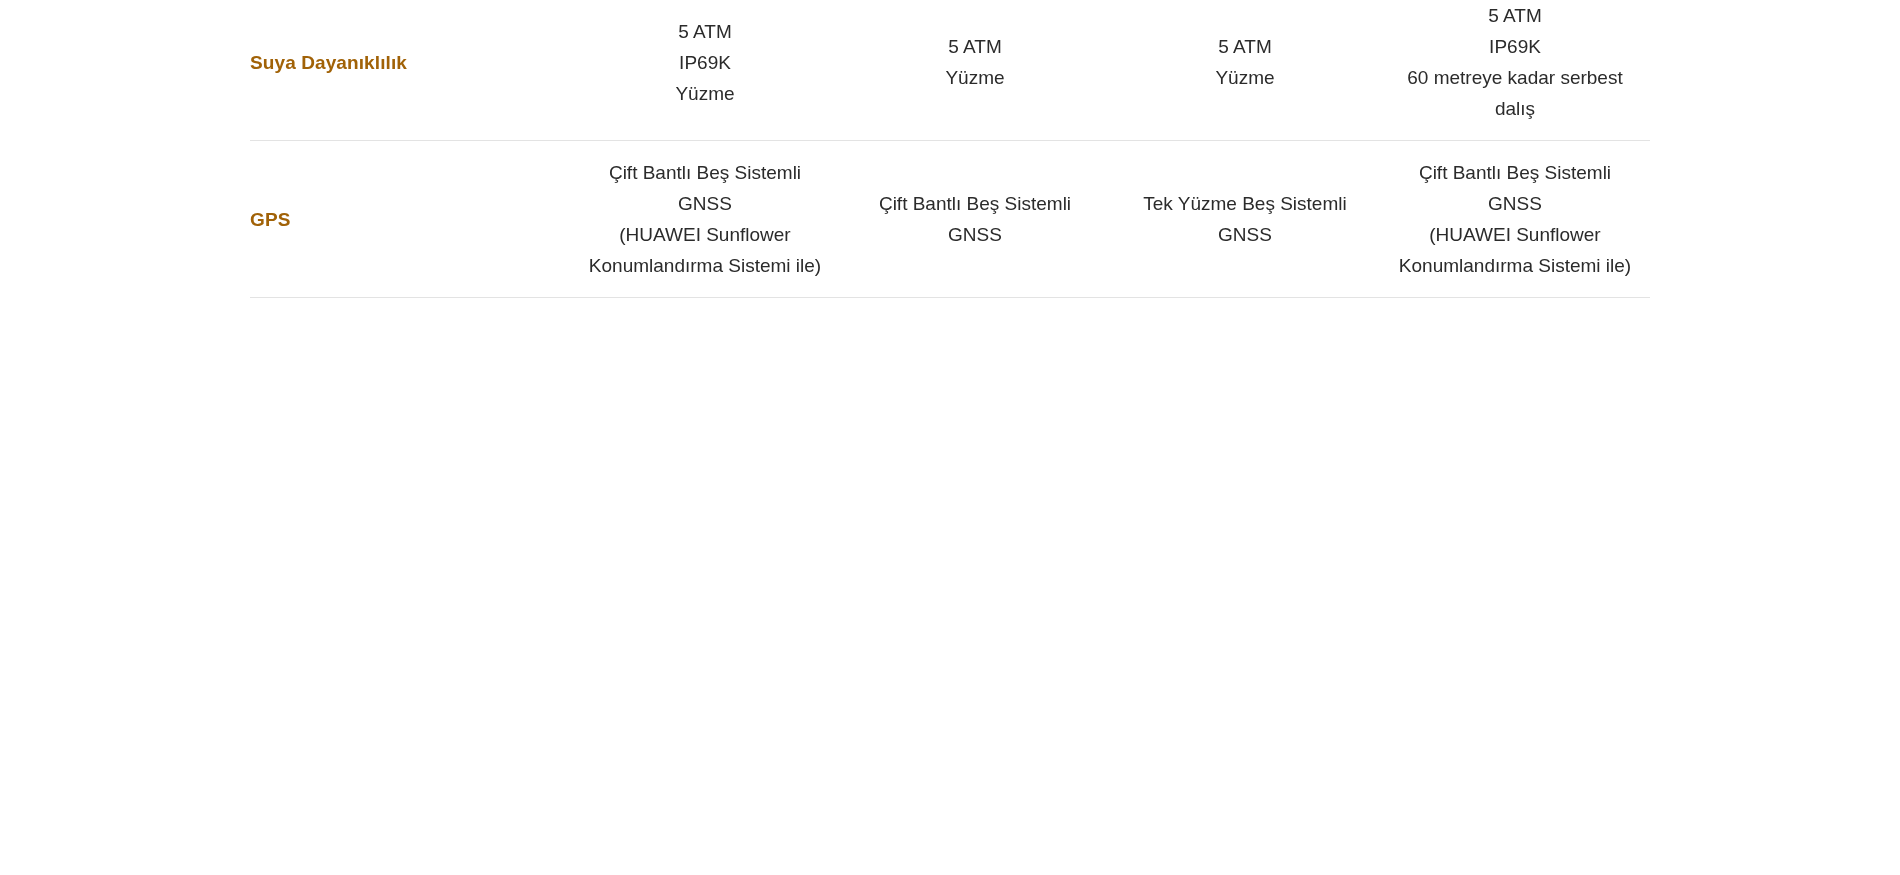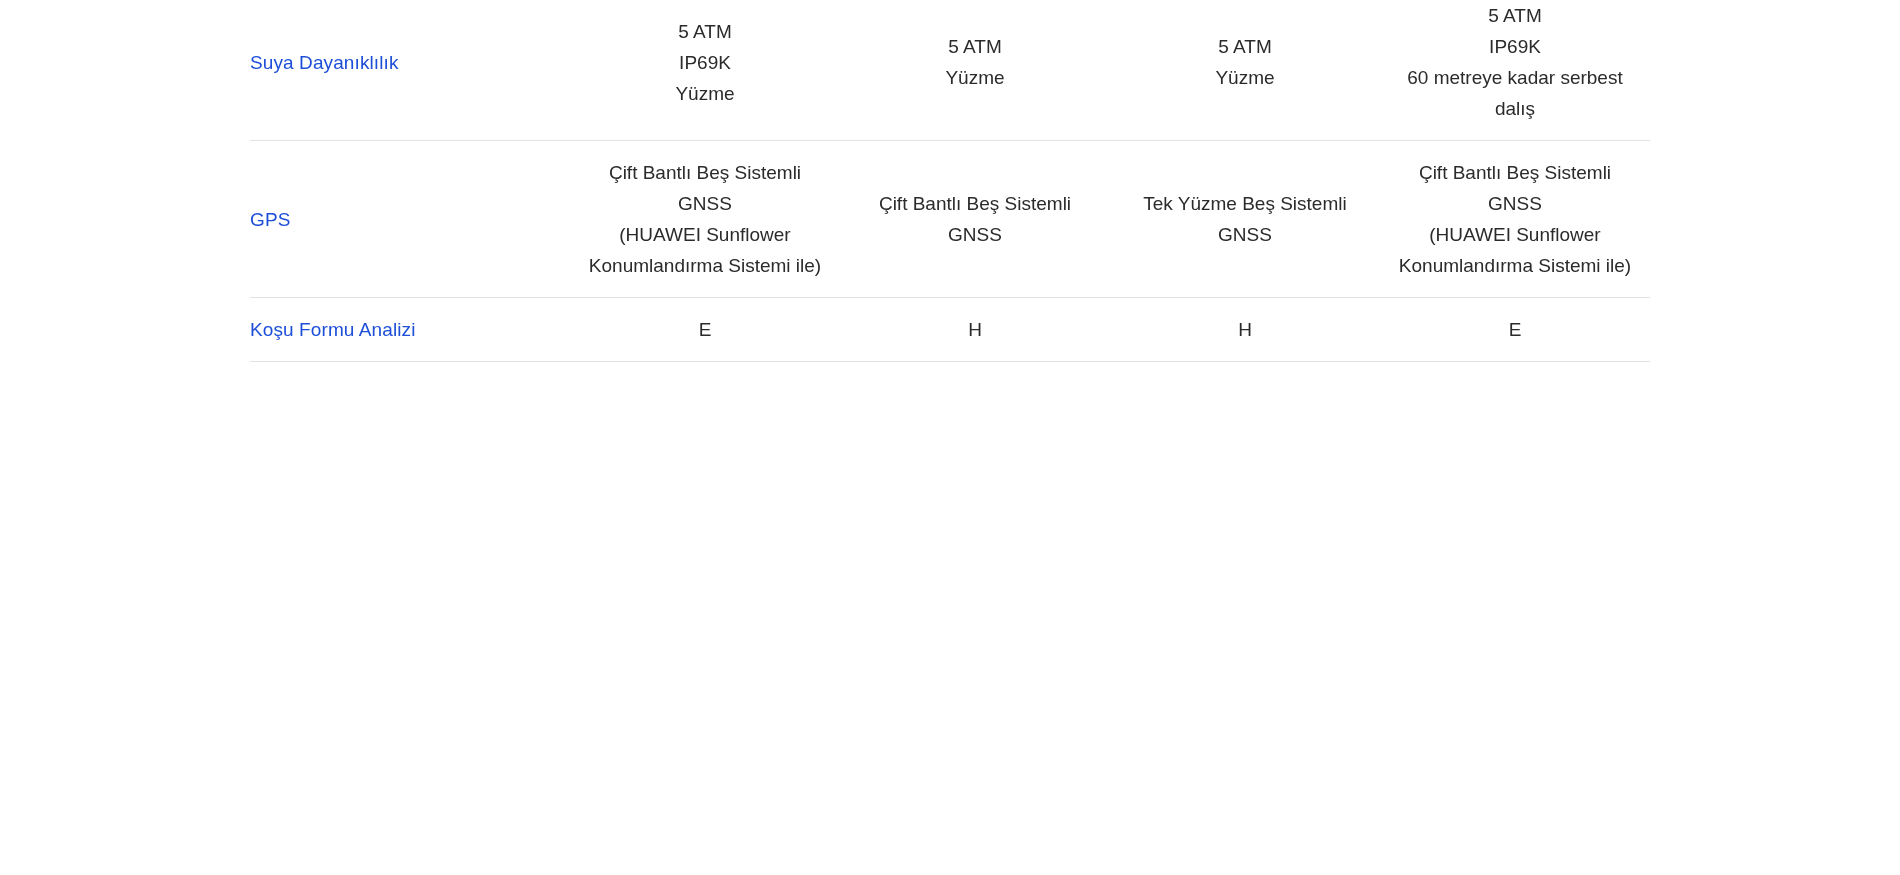--- a/index.html
+++ b/index.html
@@ -34,22 +34,22 @@
   .spec-table tr {
     border-bottom: 1px solid #e3e3e3;
   }
   .spec-table td {
     padding: 16px 10px;
     vertical-align: middle;
     font-size: 19px;
     line-height: 31px;
   }
   .spec-table td.label {
-    font-weight: normal;
-    color: #1d4ed8;
+    font-weight: bold;
+    color: #a16207;
     text-align: left;
     padding-left: 0;
     padding-right: 30px;
     letter-spacing: 0.1px;
   }
   .spec-table td.value {
     text-align: center;
     color: #2b2b2b;
     font-weight: normal;
   }
@@ -105,30 +105,15 @@
             <span class="ml">Çift Bantlı Beş Sistemli GNSS</span>
           </td>
           <td class="value">
             <span class="ml">Tek Yüzme Beş Sistemli GNSS</span>
           </td>
           <td class="value">
             <span class="ml">Çift Bantlı Beş Sistemli GNSS</span>
             <span class="ml">(HUAWEI Sunflower Konumlandırma Sistemi ile)</span>
           </td>
         </tr>
-        <tr>
-          <td class="label">Koşu Formu Analizi</td>
-          <td class="value">
-            <span class="ml">E</span>
-          </td>
-          <td class="value">
-            <span class="ml">H</span>
-          </td>
-          <td class="value">
-            <span class="ml">H</span>
-          </td>
-          <td class="value">
-            <span class="ml">E</span>
-          </td>
-        </tr>
       </tbody>
   </table>
 </div>
 
 </body></html>

